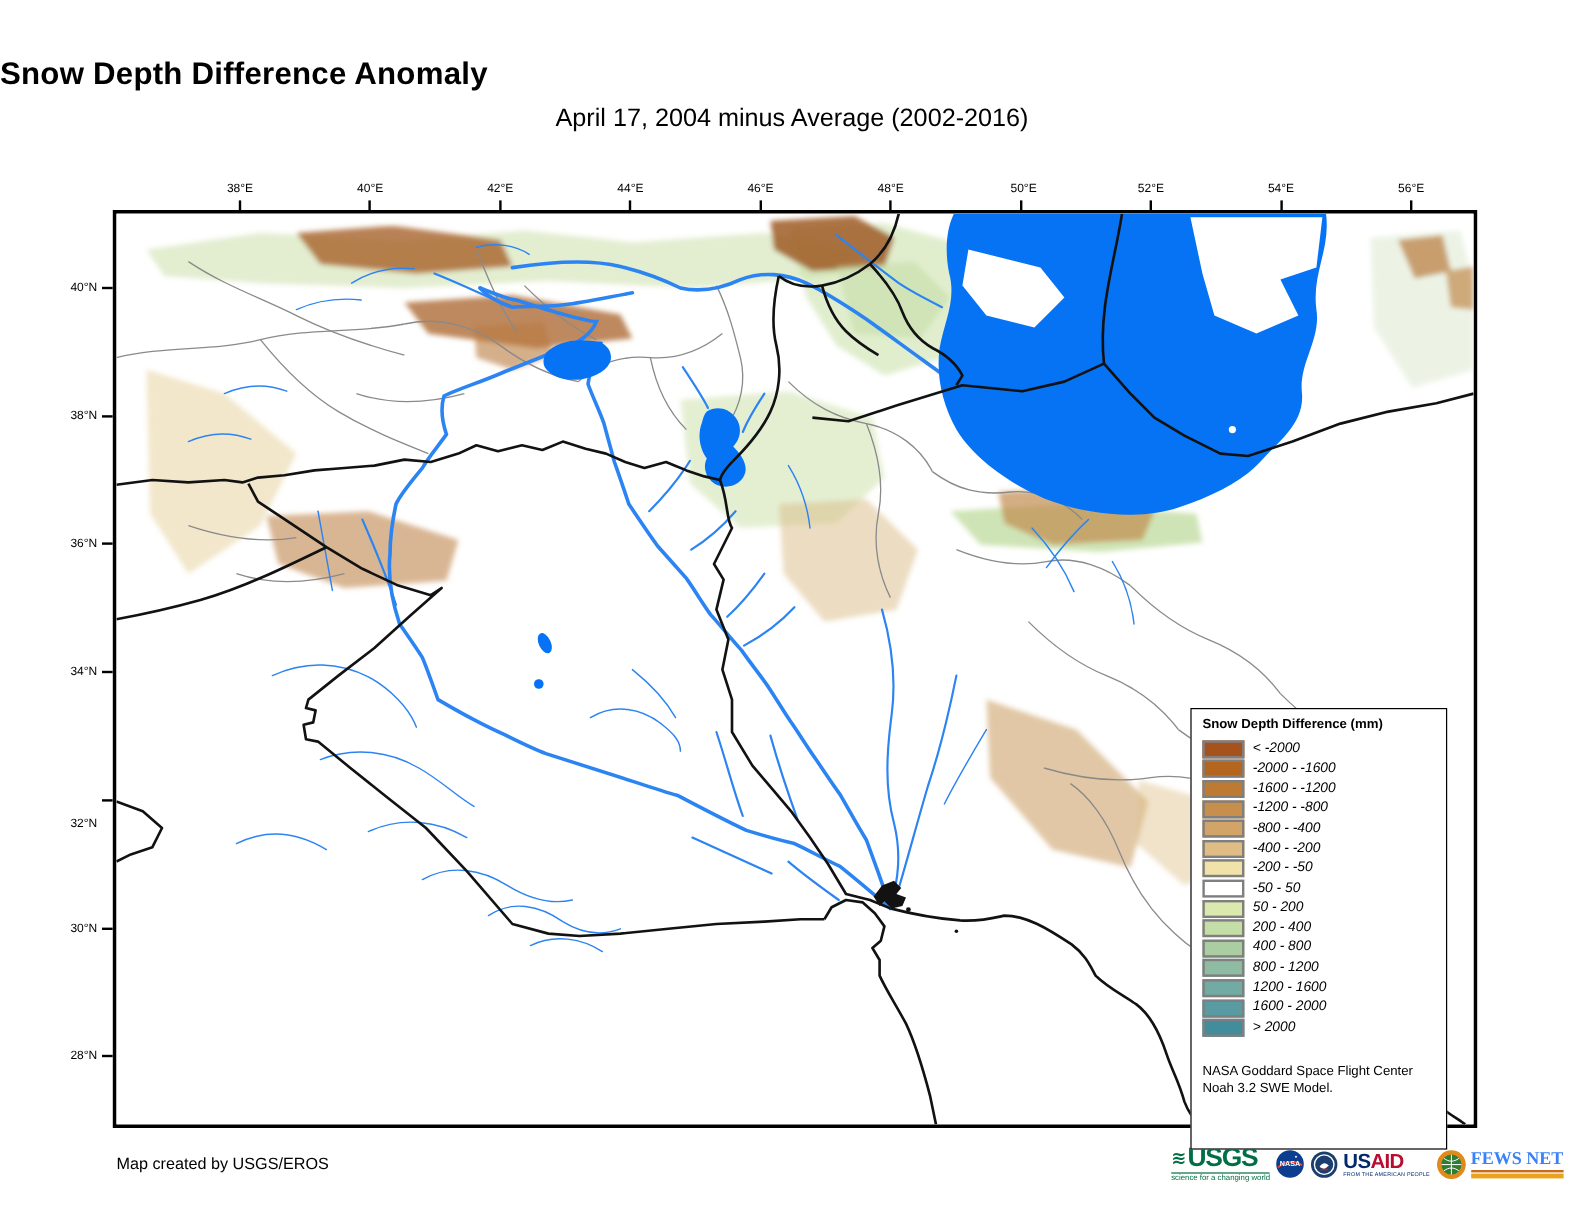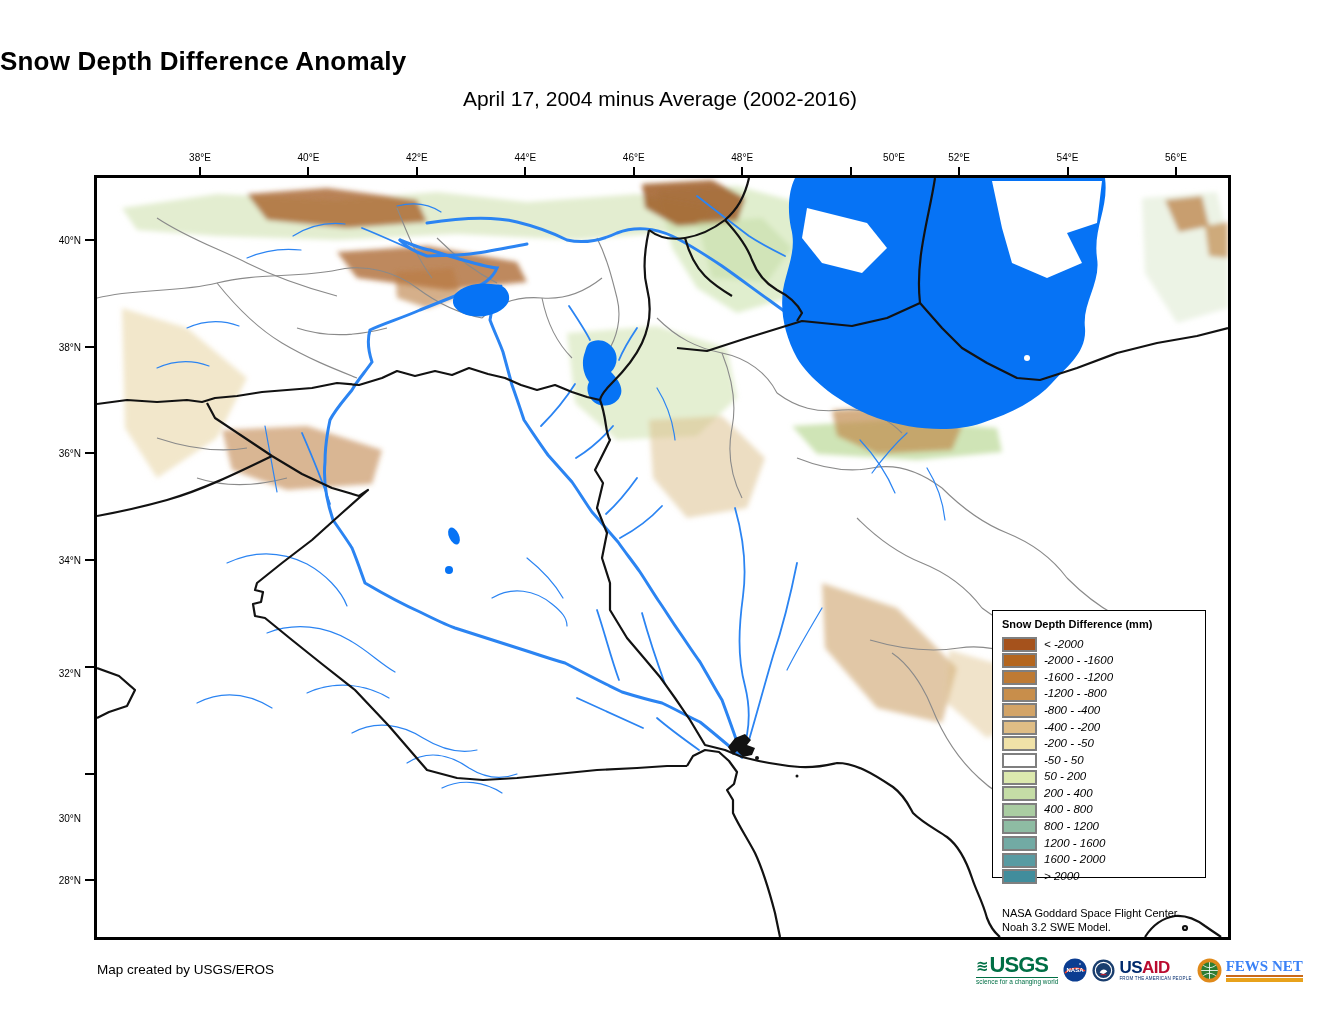--- a/index.html
+++ b/index.html
@@ -15,21 +15,21 @@
   #map-frame svg{display:block;}
 
   #top-axis{position:absolute;left:97px;top:150px;width:1131px;height:28px;}
   .axis-label.top{position:absolute;top:2px;transform:translateX(-50%);font-size:10px;white-space:nowrap;}
   .tick.top{position:absolute;top:17px;width:2px;height:9px;background:#000;transform:translateX(-50%);}
 
   #left-axis{position:absolute;left:36px;top:178px;width:58px;height:759px;}
   .axis-label.left{position:absolute;right:13px;transform:translateY(-50%);font-size:10px;white-space:nowrap;}
   .tick.left{position:absolute;right:0;width:9px;height:2px;background:#000;transform:translateY(-50%);}
 
-  #legend{position:absolute;left:992px;top:610px;width:214px;height:268px;background:#fff;
+  #legend{position:absolute;left:992px;top:590px;width:214px;height:368px;background:#fff;
           border:1.5px solid #000;box-sizing:border-box;padding:7px 9px 6px 9px;z-index:5;}
   #legend .legend-title{font-size:11px;font-weight:bold;margin-bottom:6px;}
   .legend-row{display:flex;align-items:center;height:16.6px;}
   .legend-swatch{width:31px;height:11px;border:2px solid #7f7f7f;margin-right:7px;flex:none;}
   .legend-label{font-size:11.5px;line-height:1;font-style:italic;}
   .legend-credit{font-size:11px;line-height:1.3;margin-top:21px;}
 
   #footer-credit{position:absolute;left:97px;top:962px;font-size:13.5px;}
 
   #logo-strip{position:absolute;left:976px;top:950px;height:40px;display:flex;align-items:center;gap:5px;}
@@ -64,41 +64,41 @@
       <div class="axis-label top" style="left: 211.44px;">40°E</div>
       <div class="tick top" style="left: 211.44px;"></div>
       <div class="axis-label top" style="left: 319.88px;">42°E</div>
       <div class="tick top" style="left: 319.88px;"></div>
       <div class="axis-label top" style="left: 428.32px;">44°E</div>
       <div class="tick top" style="left: 428.32px;"></div>
       <div class="axis-label top" style="left: 536.76px;">46°E</div>
       <div class="tick top" style="left: 536.76px;"></div>
       <div class="axis-label top" style="left: 645.2px;">48°E</div>
       <div class="tick top" style="left: 645.2px;"></div>
-      <div class="axis-label top" style="left: 797px;">50°E</div>
+      <div class="axis-label top" style="left: 756px;">50°E</div>
       <div class="tick top" style="left: 753.64px;"></div>
       <div class="axis-label top" style="left: 862.08px;">52°E</div>
       <div class="tick top" style="left: 862.08px;"></div>
       <div class="axis-label top" style="left: 970.52px;">54°E</div>
       <div class="tick top" style="left: 970.52px;"></div>
       <div class="axis-label top" style="left: 1078.96px;">56°E</div>
       <div class="tick top" style="left: 1078.96px;"></div>
     </div>
   <div id="left-axis">
       <div class="axis-label left" style="top: 62px; text-align: center;">40°N</div>
       <div class="tick left" style="top: 62px;"></div>
       <div class="axis-label left" style="top: 168.7px;">38°N</div>
       <div class="tick left" style="top: 168.7px;"></div>
       <div class="axis-label left" style="top: 275.4px;">36°N</div>
       <div class="tick left" style="top: 275.4px;"></div>
       <div class="axis-label left" style="top: 382.1px;">34°N</div>
       <div class="tick left" style="top: 382.1px;"></div>
-      <div class="axis-label left" style="top: 495px; text-align: right;">32°N</div>
+      <div class="axis-label left" style="top: 509px; text-align: right;">32°N</div>
       <div class="tick left" style="top: 488.8px;"></div>
-      <div class="axis-label left" style="top: 595.5px; margin-top: 44px;">30°N</div>
+      <div class="axis-label left" style="top: 595.5px;">30°N</div>
       <div class="tick left" style="top: 595.5px;"></div>
       <div class="axis-label left" style="top: 702.2px;">28°N</div>
       <div class="tick left" style="top: 702.2px;"></div>
     </div>
 
   <div id="map-frame">
     <svg width="1131" height="759" viewBox="0 0 1131 759">
       <defs>
         <filter id="soft" x="-30%" y="-30%" width="160%" height="160%">
           <feGaussianBlur stdDeviation="2.4"></feGaussianBlur>

